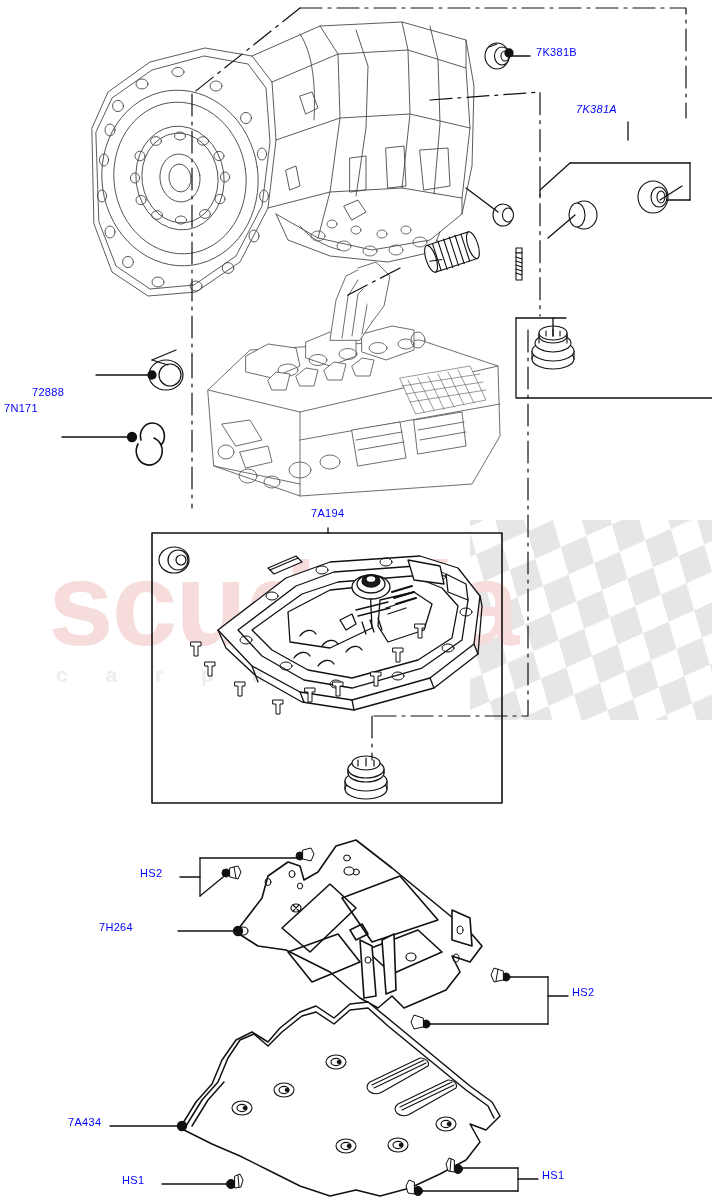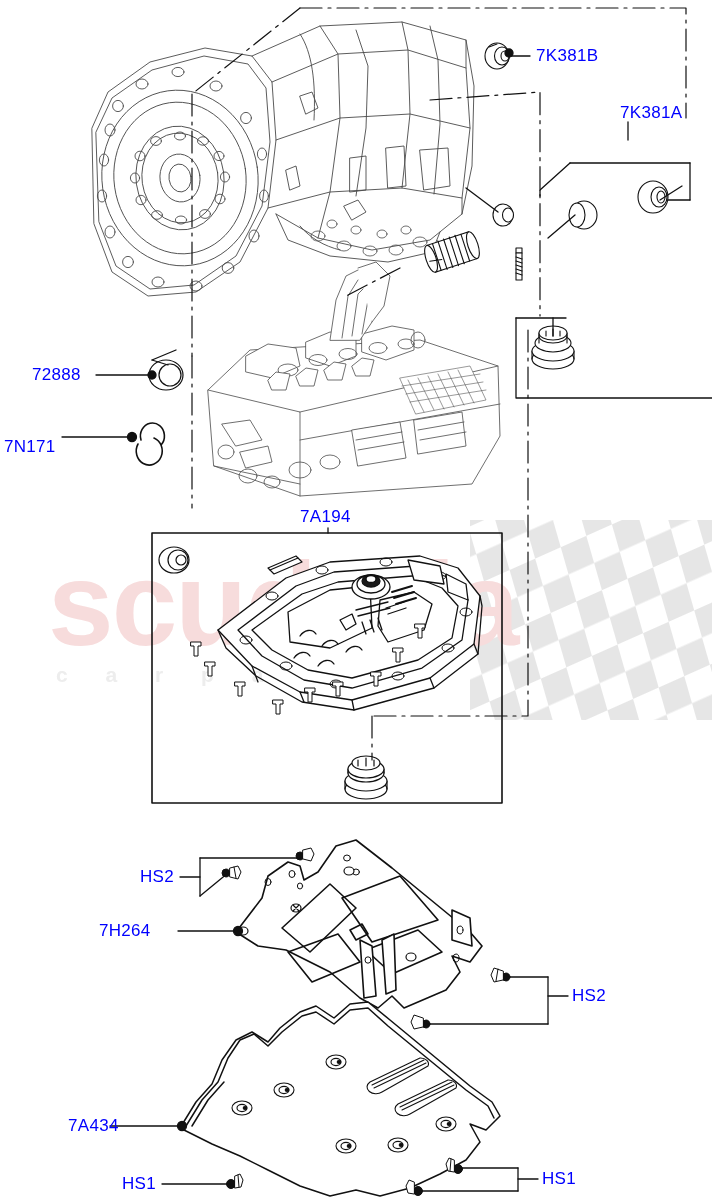--- a/index.html
+++ b/index.html
@@ -1,21 +1,21 @@
 <!DOCTYPE html>
 <html><head>
 <meta charset="utf-8">
 <style>
   html,body{margin:0;padding:0;background:#ffffff;}
   body{width:712px;height:1200px;overflow:hidden;
        font-family:"Liberation Sans",sans-serif;}
   #stage{position:relative;width:712px;height:1200px;background:#fff;}
   svg.layer{position:absolute;left:0;top:0;width:712px;height:1200px;}
   .lbl{position:absolute;color:#0000ff;font-family:"Liberation Sans",sans-serif;
-       font-size:17px;font-weight:400;white-space:nowrap;letter-spacing:.3px;}
+       font-size:11px;font-weight:400;white-space:nowrap;letter-spacing:.3px;}
 </style>
 </head>
 <body>
 
 <div id="stage">
 
   <svg class="layer" viewBox="0 0 712 1200">
     <defs>
       <pattern id="checker" width="56" height="56" patternUnits="userSpaceOnUse" patternTransform="rotate(-24) skewX(-8)">
         <rect x="0" y="0" width="28" height="28" fill="#e6e6e6"></rect>
@@ -525,27 +525,27 @@
         <path d="M538,1179 L518,1179"></path>
         <path d="M518,1168 L518,1191"></path>
         <path d="M518,1168 L460,1168"></path>
         <path d="M518,1191 L420,1191"></path>
       </g>
     </g>
   </svg>
 
   <div class="lbl" style="left:536px;top:46px;">7K381B</div>
 
-  <div class="lbl" style="left:620px;top:103px;">7K381A</div>
-
-  <div class="lbl" style="left:32px;top:365px;">72888</div>
-
-  <div class="lbl" style="left:4px;top:437px;">7N171</div>
-
-  <div class="lbl" style="left:300px;top:507px;">7A194</div>
+  <div class="lbl" style="left:576px;top:103px;font-style:italic;">7K381A</div>
+
+  <div class="lbl" style="left:32px;top:386px;">72888</div>
+
+  <div class="lbl" style="left:4px;top:402px;">7N171</div>
+
+  <div class="lbl" style="left:311px;top:507px;">7A194</div>
 
   <div class="lbl" style="left:140px;top:867px;">HS2</div>
 
   <div class="lbl" style="left:99px;top:921px;">7H264</div>
 
   <div class="lbl" style="left:572px;top:986px;">HS2</div>
 
   <div class="lbl" style="left:68px;top:1116px;">7A434</div>
 
   <div class="lbl" style="left:122px;top:1174px;">HS1</div>

